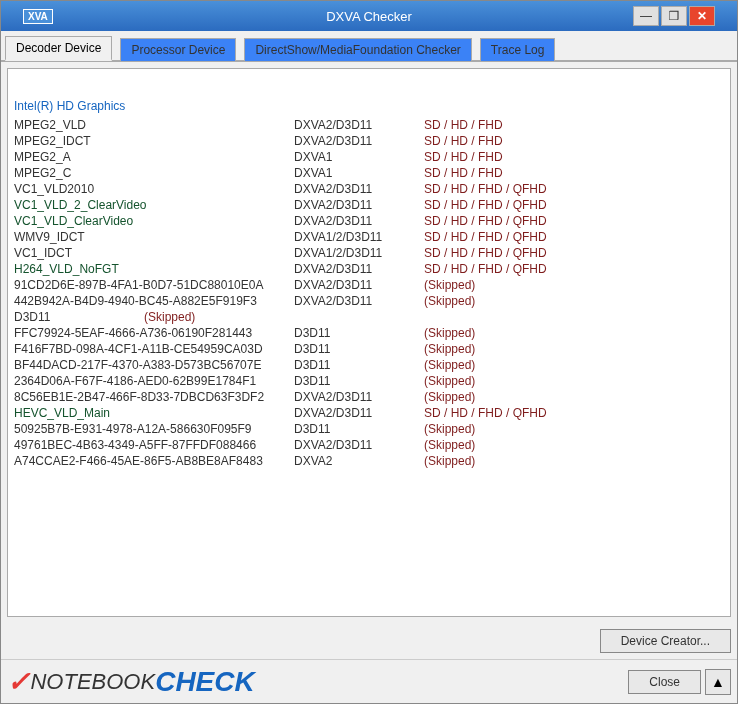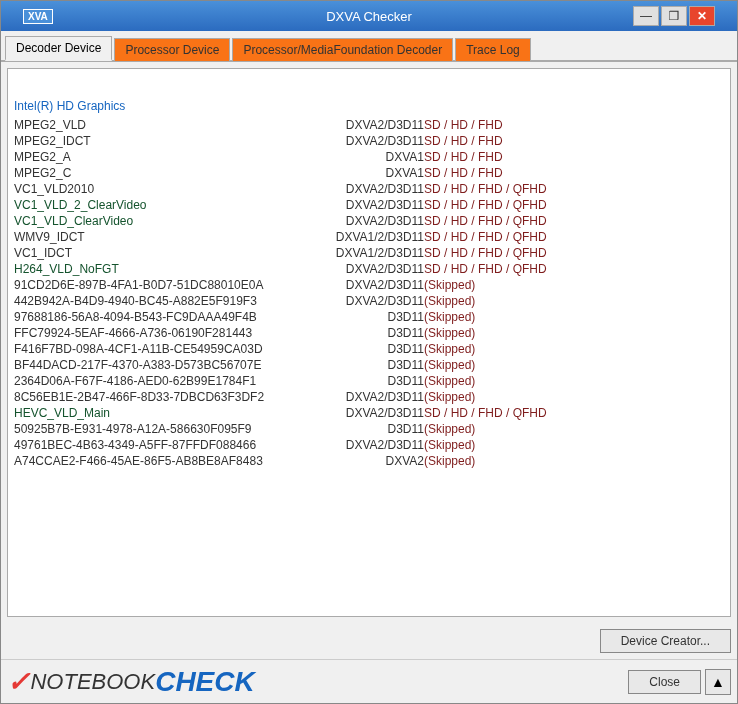--- a/index.html
+++ b/index.html
@@ -75,27 +75,28 @@
       color: white;
       font-weight: bold;
     }
     .tab-bar {
       background: #f0f0f0;
       display: flex;
       align-items: flex-end;
       padding: 4px 4px 0 4px;
       border-bottom: 2px solid #aaa;
       flex-shrink: 0;
+      gap: 6px;
     }
     .tab {
       padding: 4px 10px;
       border: 1px solid #aaa;
       border-bottom: none;
       cursor: pointer;
-      background: #f97316;
+      background: #3b82f6;
       margin-right: 2px;
       font-size: 12px;
       color: #333;
       position: relative;
       bottom: -1px;
     }
     .tab.active {
       background: #f0f0f0;
       border-bottom: 2px solid #f0f0f0;
       z-index: 1;
@@ -131,21 +132,21 @@
     }
     .row-name {
       min-width: 280px;
       color: #333;
     }
     .row-name.highlight {
       color: #14532d;
     }
     .row-api {
       min-width: 130px;
-      text-align: right;
+      text-align: left;
     }
     .row-res {
       color: #7f1d1d;
     }
     .bottom-bar {
       display: flex;
       justify-content: flex-end;
       align-items: center;
       padding: 6px 6px 6px 6px;
       flex-shrink: 0;
@@ -223,21 +224,21 @@
     <div class="title-bar-controls">
       <div class="title-btn">—</div>
       <div class="title-btn">❒</div>
       <div class="title-btn close-btn">✕</div>
     </div>
   </div>
 
   <div class="tab-bar">
     <div class="tab active">Decoder Device</div>
     <div class="tab">Processor Device</div>
-    <div class="tab">Processor/MediaFoundation Decoder</div>
+    <div class="tab">DirectShow/MediaFoundation Checker</div>
     <div class="tab">Trace Log</div>
   </div>
 
   <div class="content-area">
     <div class="device-list-container">
       <div class="device-header">Intel(R) HD Graphics</div>
 
     <div class="device-row">
           <span class="row-name">MPEG2_VLD</span>
           <span class="row-api">DXVA2/D3D11</span>
@@ -292,21 +293,20 @@
           <span class="row-name">91CD2D6E-897B-4FA1-B0D7-51DC88010E0A</span>
           <span class="row-api">DXVA2/D3D11</span>
           <span class="row-res">(Skipped)</span>
         </div>
         <div class="device-row">
           <span class="row-name">442B942A-B4D9-4940-BC45-A882E5F919F3</span>
           <span class="row-api">DXVA2/D3D11</span>
           <span class="row-res">(Skipped)</span>
         </div>
         <div class="device-row">
-          <span class="row-name">97688186-56A8-4094-B543-FC9DAAA49F4B</span>
           <span class="row-api">D3D11</span>
           <span class="row-res">(Skipped)</span>
         </div>
         <div class="device-row">
           <span class="row-name">FFC79924-5EAF-4666-A736-06190F281443</span>
           <span class="row-api">D3D11</span>
           <span class="row-res">(Skipped)</span>
         </div>
         <div class="device-row">
           <span class="row-name">F416F7BD-098A-4CF1-A11B-CE54959CA03D</span>

